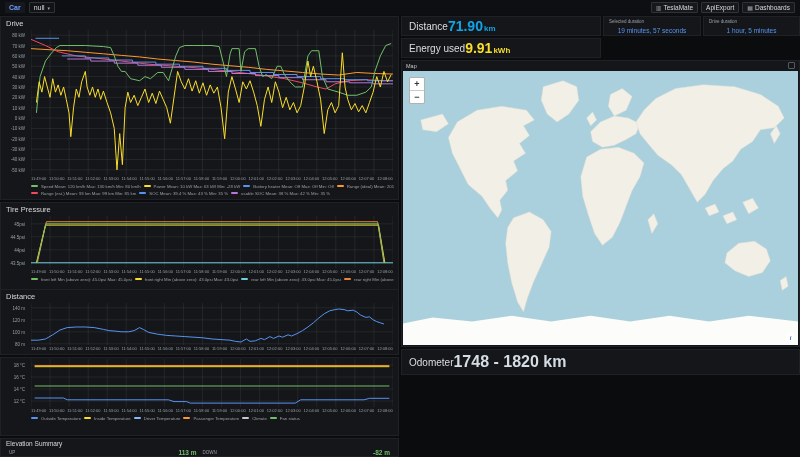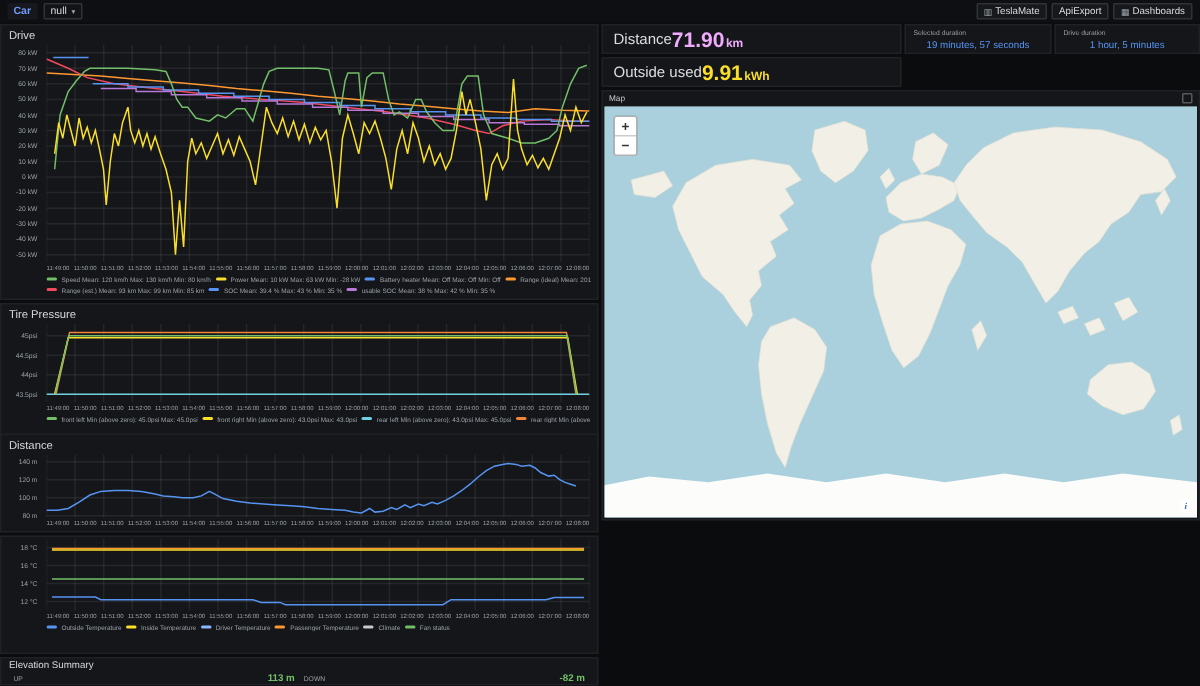--- a/index.html
+++ b/index.html
@@ -29,21 +29,21 @@
   .xticks{display:flex;justify-content:space-between;margin:1px 5px 0 30px;height:6px;overflow:hidden}
   .xticks span{font-size:4px;color:#9aa0a6;white-space:nowrap}
   .legend{display:flex;align-items:center;margin:1px 4px 0 30px;gap:3px;height:6px;overflow:hidden}
   .lm{display:inline-block;width:7px;height:2px;border-radius:1px;flex:none}
   .lt{font-size:4.3px;color:#9aa0a6;white-space:nowrap}
   
   .stat{display:flex;align-items:center;padding:0 7px}
   .stitle{color:#dcdde0;font-size:10px;white-space:nowrap}
   .sval{font-weight:bold;font-size:14px;white-space:nowrap}
   .sval .unit{font-size:8px;margin-left:1px}
-  .green{color:#f0abfc}.yellow{color:#fade2a}
+  .green{color:#0ea5e9}.yellow{color:#fade2a}
   .dur{display:flex;flex-direction:column;padding:2px 5px;box-sizing:border-box}
   .dlabel{font-size:4.5px;color:#9aa0a6}
   .dval{font-size:6.5px;color:#5794f2;text-align:center;margin-top:3px;white-space:nowrap}
   .odoval{font-size:16px;color:#d5dce4;font-weight:bold;white-space:nowrap}
   
   .mapbar{display:flex;justify-content:space-between;align-items:center;height:9px;padding:0 4px}
   .mtitle{font-size:5.5px;color:#c7c8c9}
   .mmenu{width:5px;height:5px;border:1px solid #55585e;border-radius:1px}
   .map-area{position:absolute;left:1px;right:1px;top:10px;bottom:1px;background:#a9d0dc}
   .world{width:100%;height:100%;display:block}
@@ -429,21 +429,21 @@
     <span class="dlabel">Selected duration</span>
     <span class="dval">19 minutes, 57 seconds</span>
   </section>
 
   <section class="panel dur" style="left:703px;top:16px;width:97px;height:20px">
     <span class="dlabel">Drive duration</span>
     <span class="dval">1 hour, 5 minutes</span>
   </section>
 
   <section class="panel stat" style="left:401px;top:38px;width:200px;height:20px">
-    <span class="stitle">Outside used</span>
+    <span class="stitle">Energy used</span>
     <span class="sval yellow"><span>9.91</span><span class="unit">kWh</span></span>
   </section>
 
 
   <section class="panel" style="left:401px;top:60px;width:399px;height:287px">
     <div class="mapbar">
       <span class="mtitle">Map</span>
       <span class="mmenu"></span>
     </div>
     <div class="map-area">
@@ -470,14 +470,18 @@
         <path fill="#fcfcfa" d="M0,258 L30,252 L70,256 L110,250 L150,256 L190,250 L230,256 L270,250 L310,256 L350,250 L400,256 L400,280 L0,280 Z"></path>
       </svg>
       <div class="zoomctl">
         <div class="zbtn">+</div>
         <div class="zbtn">−</div>
       </div>
       <div class="attr">i</div>
     </div>
   </section>
 
+  <section class="panel stat" style="left:401px;top:349px;width:399px;height:26px">
+    <span class="stitle">Odometer</span>
+    <span class="odoval">1748 - 1820 km</span>
+  </section>
 
 </div>
 
 </body></html>

